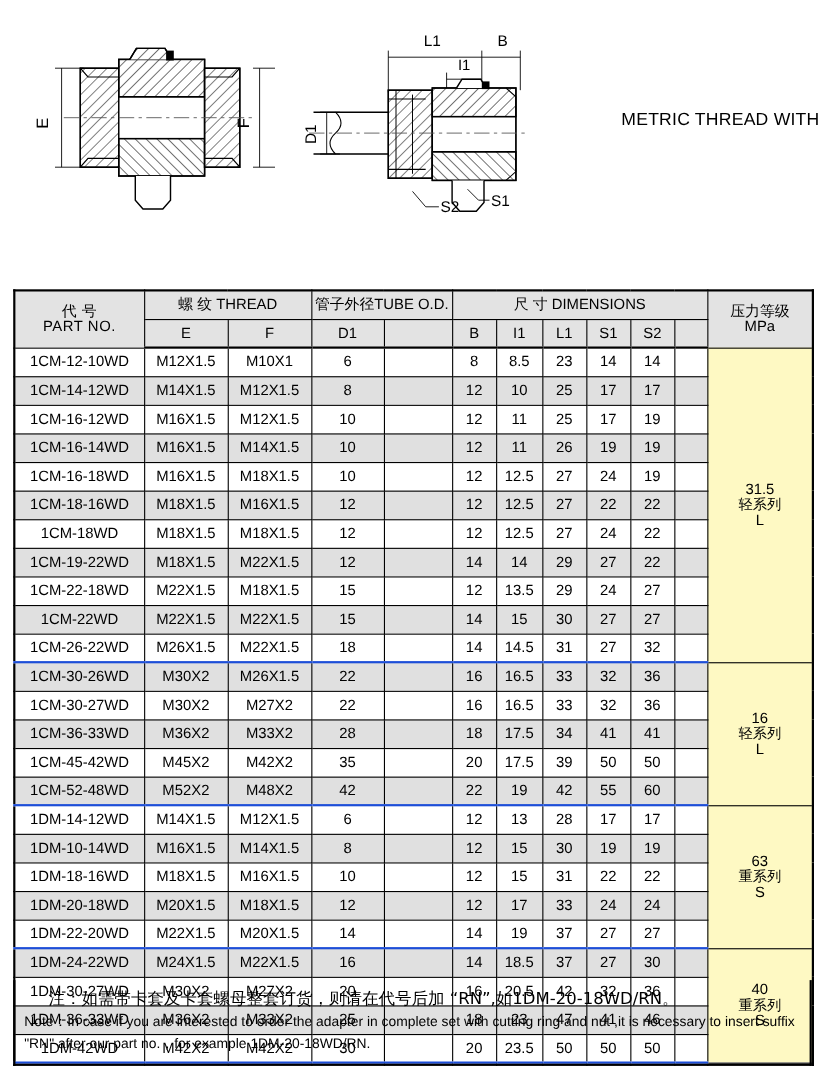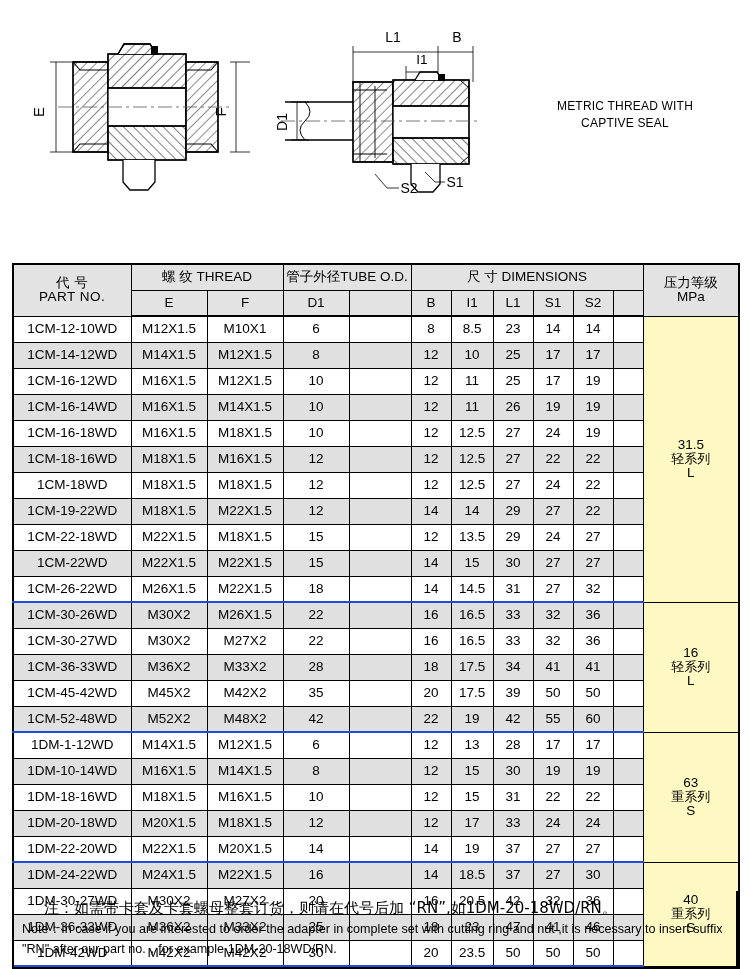--- a/index.html
+++ b/index.html
@@ -23,22 +23,22 @@
     height: 245px;
   }
   .dwg { position: absolute; }
   #dwg-left  { left: 18px;  top: 22px; }
   #dwg-right { left: 275px; top: 22px; }
 
   #title-block {
     position: absolute;
     left: 505px; top: 98px;
     width: 240px;
-    text-align: center;
-    font-size: 12px;
+    text-align: right;
+    font-size: 16px;
     line-height: 1.45;
     letter-spacing: 0.2px;
     color: #000;
   }
 
   
   #table-wrap {
     position: absolute;
     left: 12px; top: 263px;
     width: 726px;
@@ -218,21 +218,20 @@
 
       <g stroke="#000" stroke-width="0.8" fill="none">
         <line x1="150" y1="150" x2="160" y2="160"></line>
         <line x1="160" y1="160" x2="170" y2="160"></line>
       </g>
       <text x="180" y="165" font-size="14" font-family="Liberation Sans, sans-serif" text-anchor="middle">S1</text>
     </svg>
 
     <div id="title-block">
       <div>METRIC THREAD WITH</div>
-      <div>CAPTIVE SEAL</div>
     </div>
   </div>
 
   <div id="table-wrap">
     <table class="spec">
       <colgroup>
         <col style="width:118px">
         <col style="width:76px">
         <col style="width:76px">
         <col style="width:66px">
@@ -493,21 +492,21 @@
             <td>42</td>
             <td class="blankcol"></td>
             <td>22</td>
             <td>19</td>
             <td>42</td>
             <td>55</td>
             <td>60</td>
             <td class="blankcol"></td>
           </tr>
           <tr class="plain">
-            <td>1DM-1-12WD</td>
+            <td>1DM-14-12WD</td>
             <td>M14X1.5</td>
             <td>M12X1.5</td>
             <td>6</td>
             <td class="blankcol"></td>
             <td>12</td>
             <td>13</td>
             <td>28</td>
             <td>17</td>
             <td>17</td>
             <td class="blankcol"></td>

